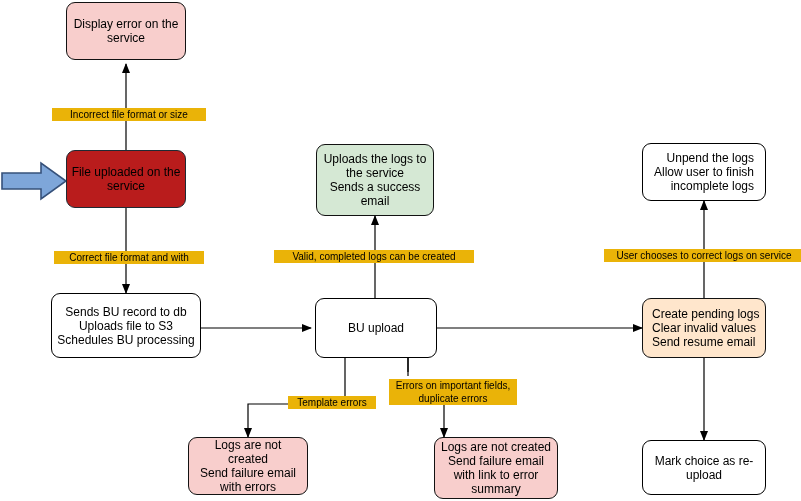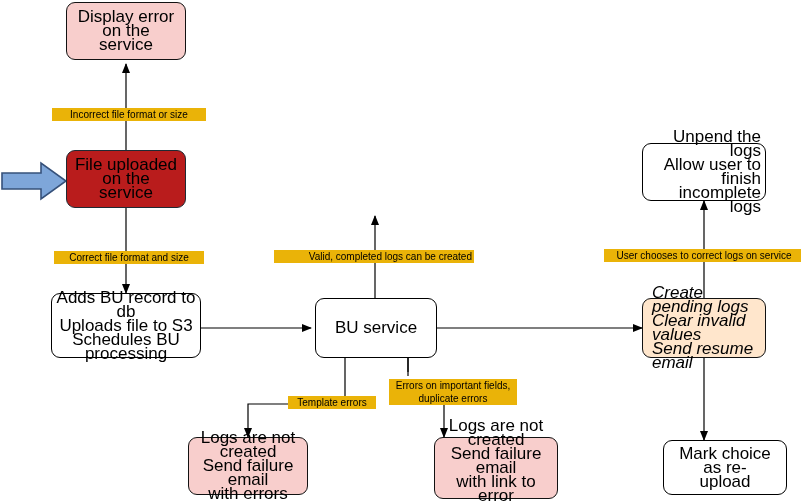--- a/index.html
+++ b/index.html
@@ -24,31 +24,31 @@
   }
   .node {
     position: absolute;
     box-sizing: border-box;
     border: 1px solid #000000;
     border-radius: 9px;
     display: flex;
     align-items: center;
     justify-content: center;
     text-align: center;
-    font-size: 17px;
+    font-size: 12px;
     line-height: 14px;
     color: #000000;
     white-space: pre-line;
     padding: 2px 4px;
   }
   .n-white  { background: #ffffff; border-color: #000000; }
   .n-pink   { background: #f8cecc; border-color: #121212; }
   .n-blue   { background: #b91c1c; border-color: #1f2a33; }
   .n-green  { background: #d5e8d4; border-color: #121212; }
-  .n-yellow { background: #ffe6cc; border-color: #121212; font-style: italic; }
+  .n-yellow { background: #ffe6cc; border-color: #121212; }
   .n-left   { text-align: left; justify-content: flex-start; padding-left: 9px; }
 
   .edge-label {
     position: absolute;
     font-size: 10px;
     line-height: 13px;
     color: #000000;
     background: #eab308;
     text-align: center;
     white-space: pre-line;
@@ -93,52 +93,56 @@
   <svg class="start-arrow" style="left:0px; top:160px;" width="70" height="42" viewBox="0 0 70 42">
     <path d="M2,13 L41,13 L41,3 L66,21 L41,39 L41,29 L2,29 Z" fill="#7ea6d9" stroke="#36517a" stroke-width="1.6" stroke-linejoin="miter"></path>
   </svg>
 
   <div class="node n-pink" style="left:66px; top:2px; width:120px; height:58px;">Display error on the
 service</div>
 
   <div class="node n-blue" style="left:66px; top:150px; width:120px; height:58px;">File uploaded on the
 service</div>
 
-  <div class="node n-white" style="left:51px; top:293px; width:150px; height:65px;">Adds BU record to db
+  <div class="node n-white" style="left:51px; top:293px; width:150px; height:65px;">Sends BU record to db
 Uploads file to S3
 Schedules BU processing</div>
 
-  <div class="node n-white" style="left:315px; top:298px; width:122px; height:60px;">BU service</div>
+  <div class="node n-white" style="left:315px; top:298px; width:122px; height:60px;">BU upload</div>
 
+  <div class="node n-green" style="left:316px; top:144px; width:118px; height:72px;">Uploads the logs to
+the service
+Sends a success
+email</div>
 
   <div class="node n-white" style="left:642px; top:143px; width:124px; height:58px;text-align:right;">Unpend the logs
 Allow user to finish
 incomplete logs</div>
 
   <div class="node n-yellow n-left" style="left:642px; top:298px; width:124px; height:60px;">Create pending logs
 Clear invalid values
 Send resume email</div>
 
   <div class="node n-pink" style="left:188px; top:437px; width:120px; height:58px;">Logs are not created
 Send failure email
 with errors</div>
 
   <div class="node n-pink" style="left:434px; top:437px; width:124px; height:62px;">Logs are not created
 Send failure email
 with link to error
 summary</div>
 
-  <div class="node n-white" style="left:642px; top:440px; width:124px; height:55px;margin-left:21px;">Mark choice as re-
+  <div class="node n-white" style="left:642px; top:440px; width:124px; height:55px;">Mark choice as re-
 upload</div>
 
   <div class="edge-label" style="left:52px; top:108px; width:150px;">Incorrect file format or size</div>
 
-  <div class="edge-label" style="left:54px; top:251px; width:146px;">Correct file format and size</div>
+  <div class="edge-label" style="left:54px; top:251px; width:146px;">Correct file format and with</div>
 
-  <div class="edge-label" style="left:274px; top:250px; width:196px;text-align:right;">Valid, completed logs can be created</div>
+  <div class="edge-label" style="left:274px; top:250px; width:196px;">Valid, completed logs can be created</div>
 
 
   <div class="edge-label" style="left:288px; top:396px; width:84px;">Template errors</div>
 
   <div class="edge-label" style="left:389px; top:379px; width:124px;text-align:center;">Errors on important fields,
 duplicate errors</div>
 
   <div class="edge-label" style="left:604px; top:249px; width:196px;">User chooses to correct logs on service</div>
 
 

